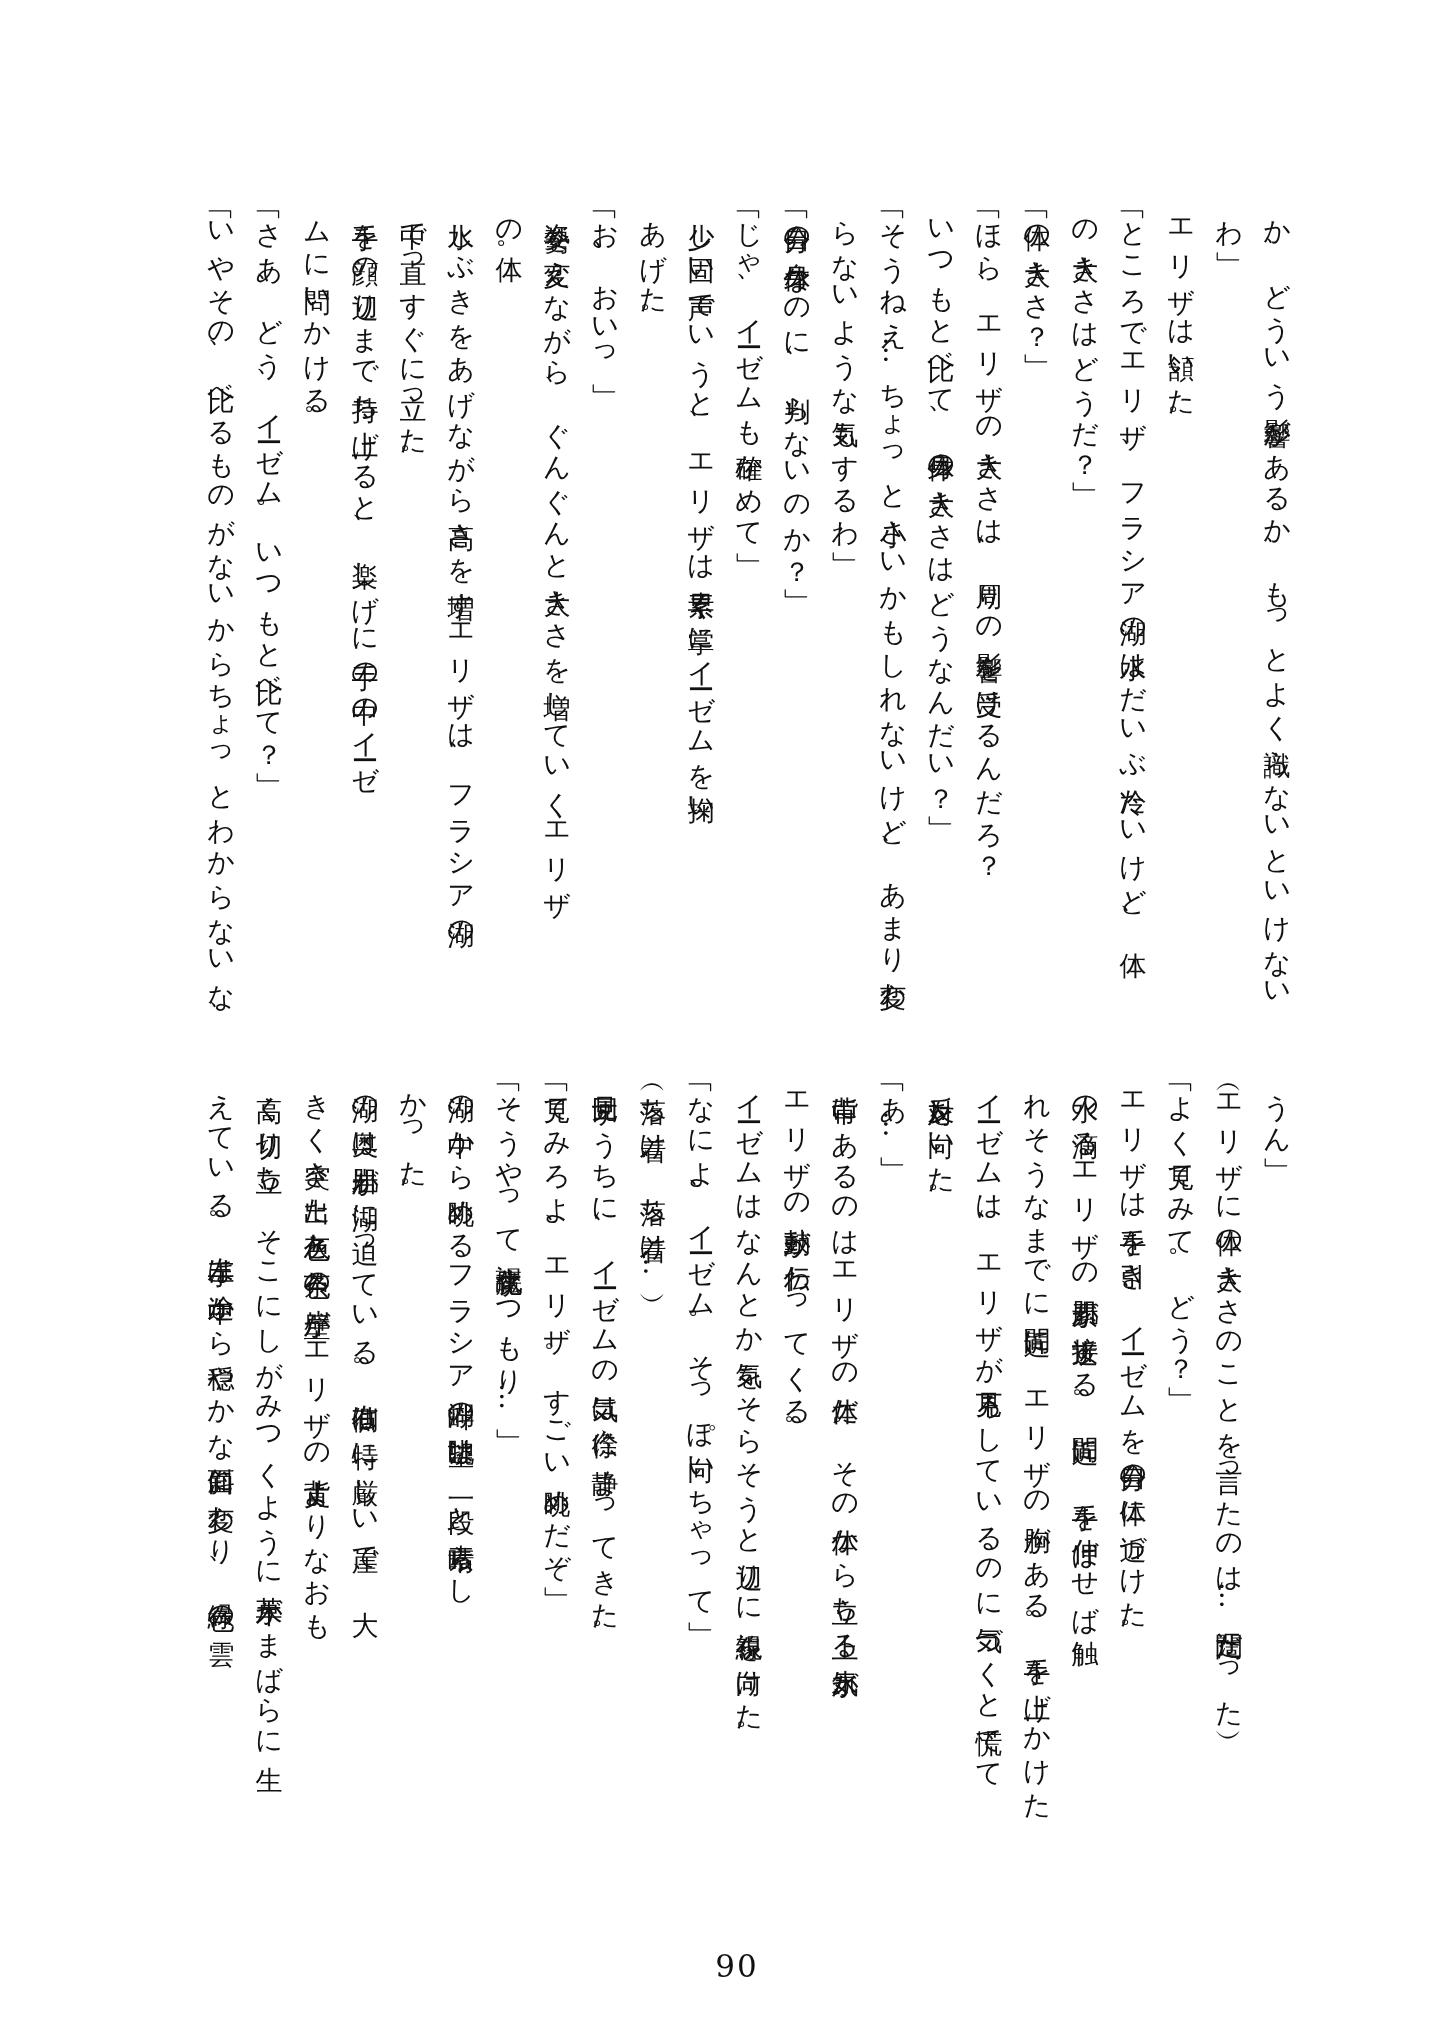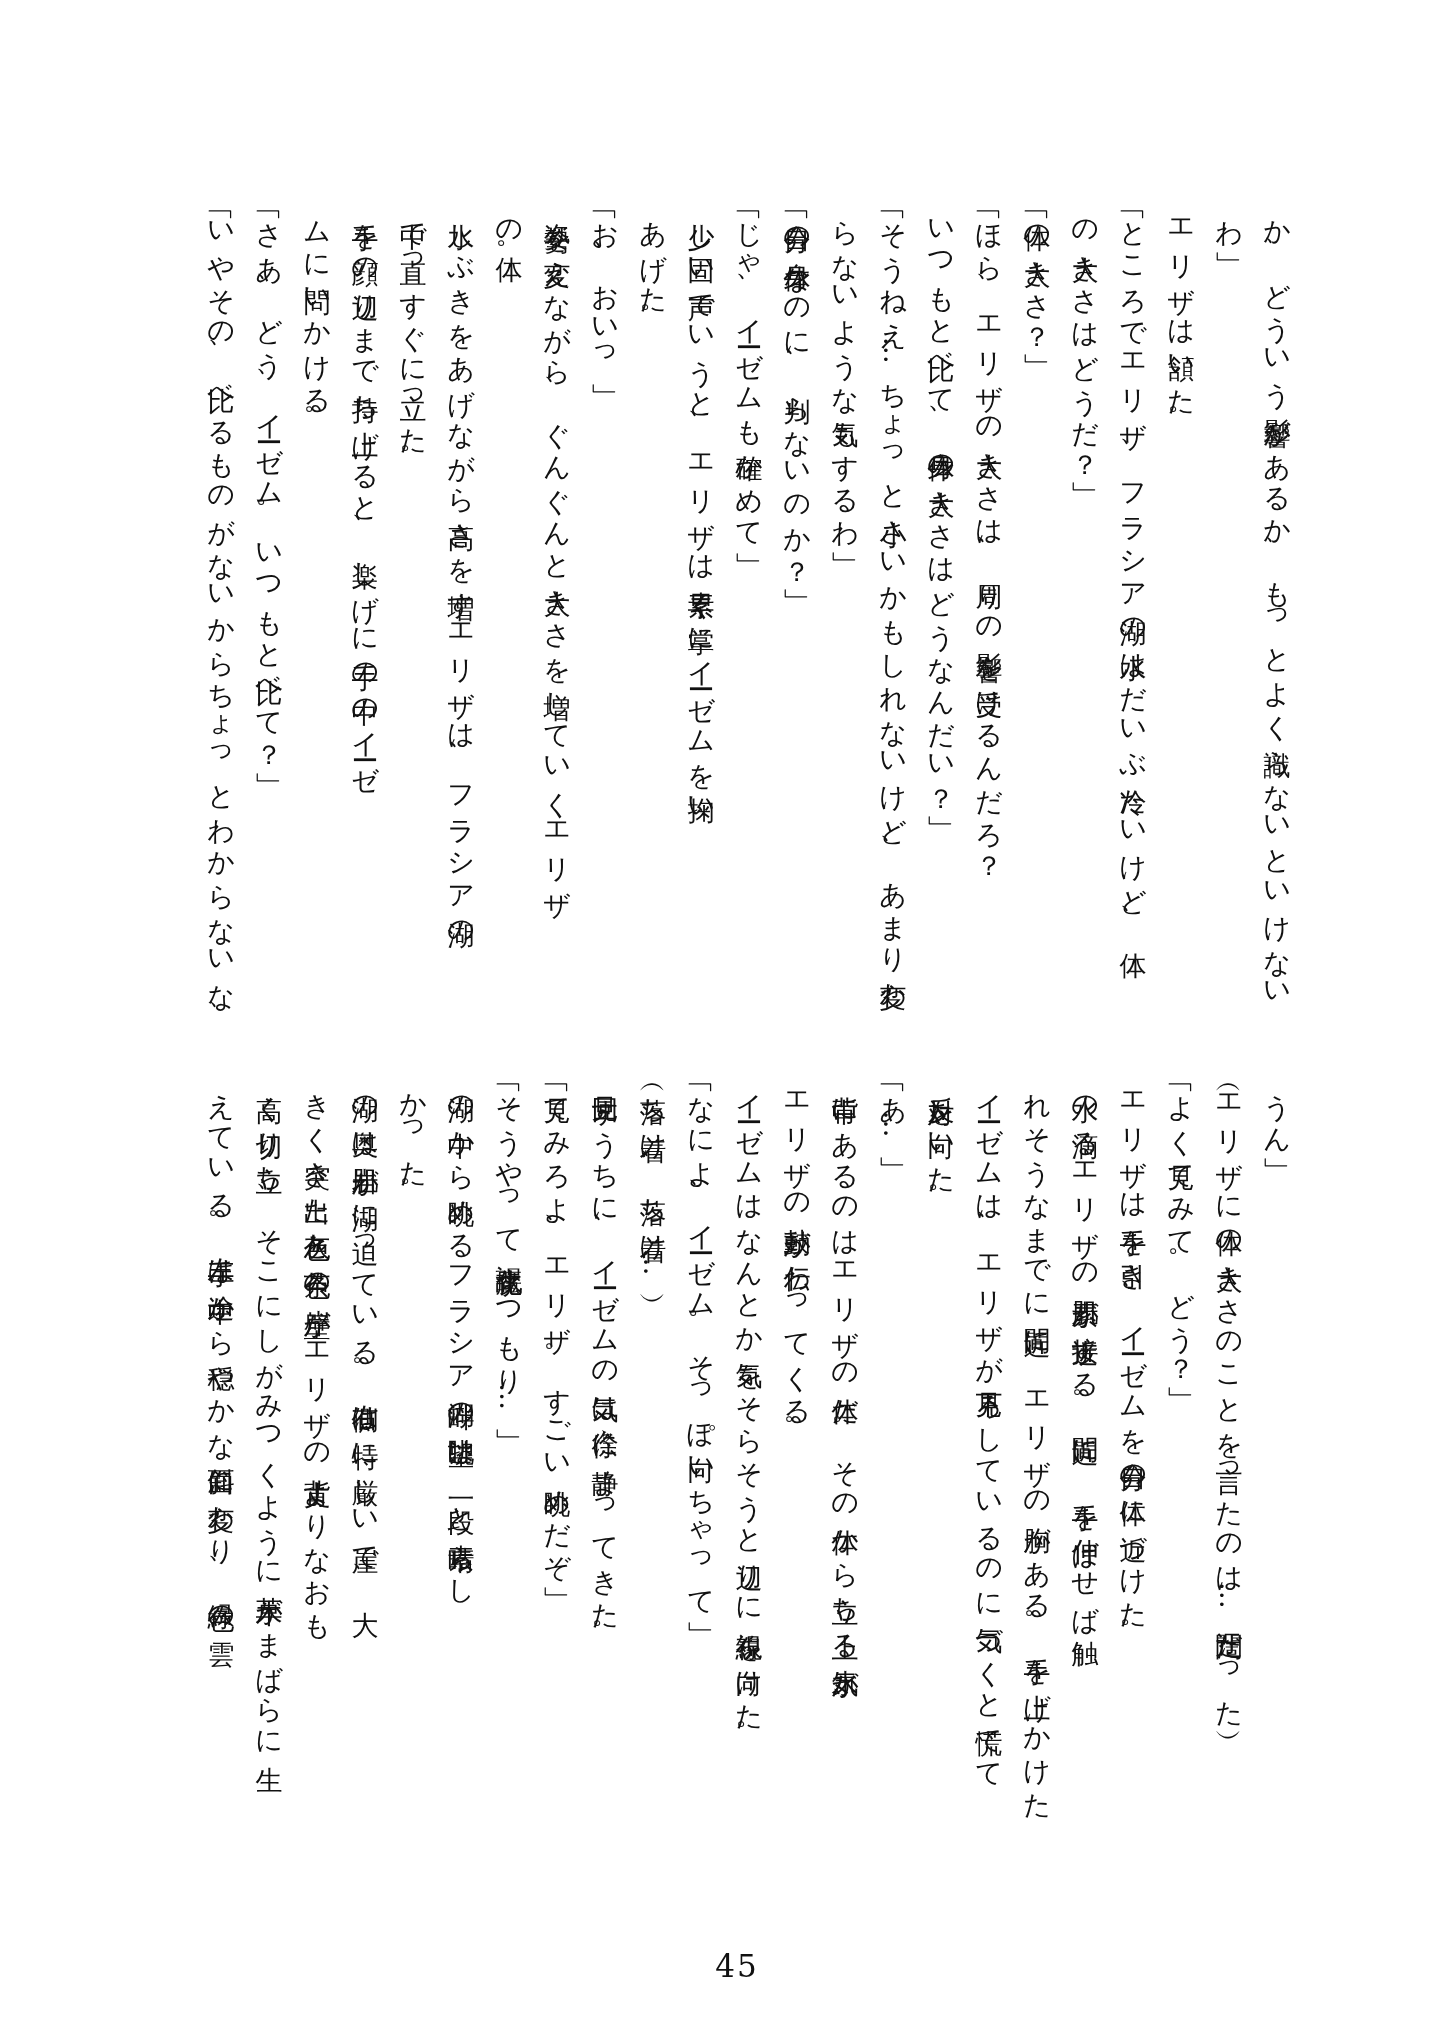--- a/index.html
+++ b/index.html
@@ -90,13 +90,13 @@
     <div class="tcol">「見てみろよ、エリザ。すごい眺めだぞ」</div>
     <div class="tcol">「そうやって誤魔化すつもり…」</div>
     <div class="tcol">湖の中から眺めるフラシア湖畔の眺望は、一段と素晴らし</div>
     <div class="tcol">かった。</div>
     <div class="tcol">湖の奥は岩肌が湖に迫っている。右側は特に厳しい崖で、大</div>
     <div class="tcol">きく突き出た灰色と茶色の岸壁がエリザの背丈よりなおも</div>
     <div class="tcol">高く切り立ち、そこにしがみつくように草木がまばらに生</div>
     <div class="tcol">えている。左手は途中から穏やかな斜面に変わり、緑色の雲</div>
   </div>
 
-<div class="page-number">45</div>
+<div class="page-number">90</div>
 
 </body></html>

